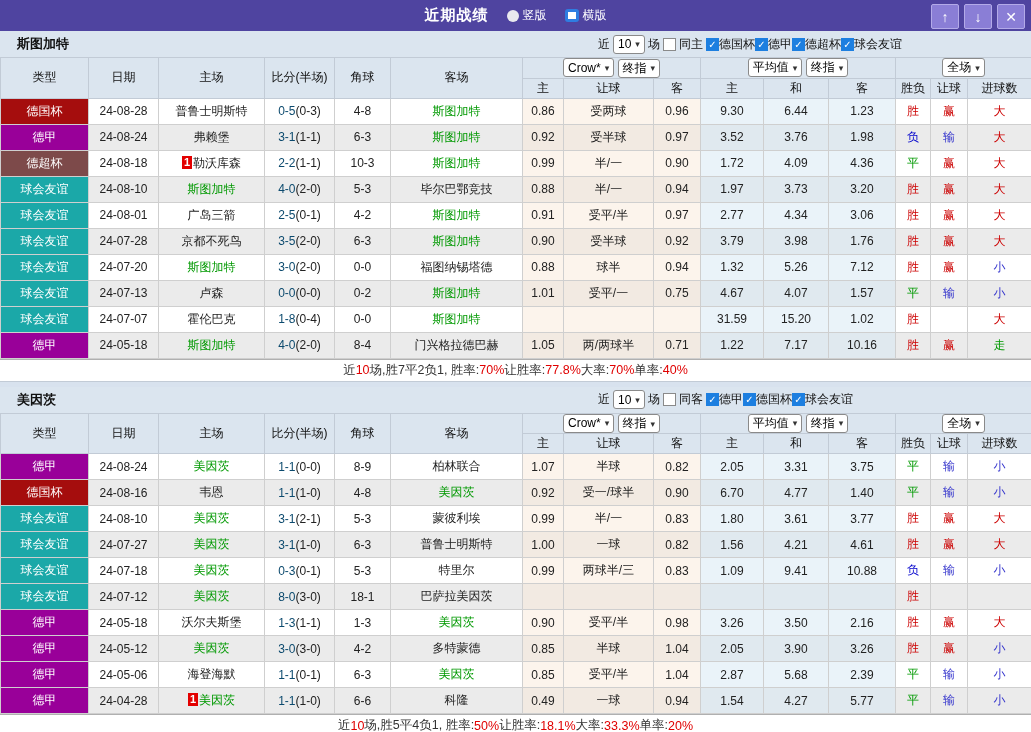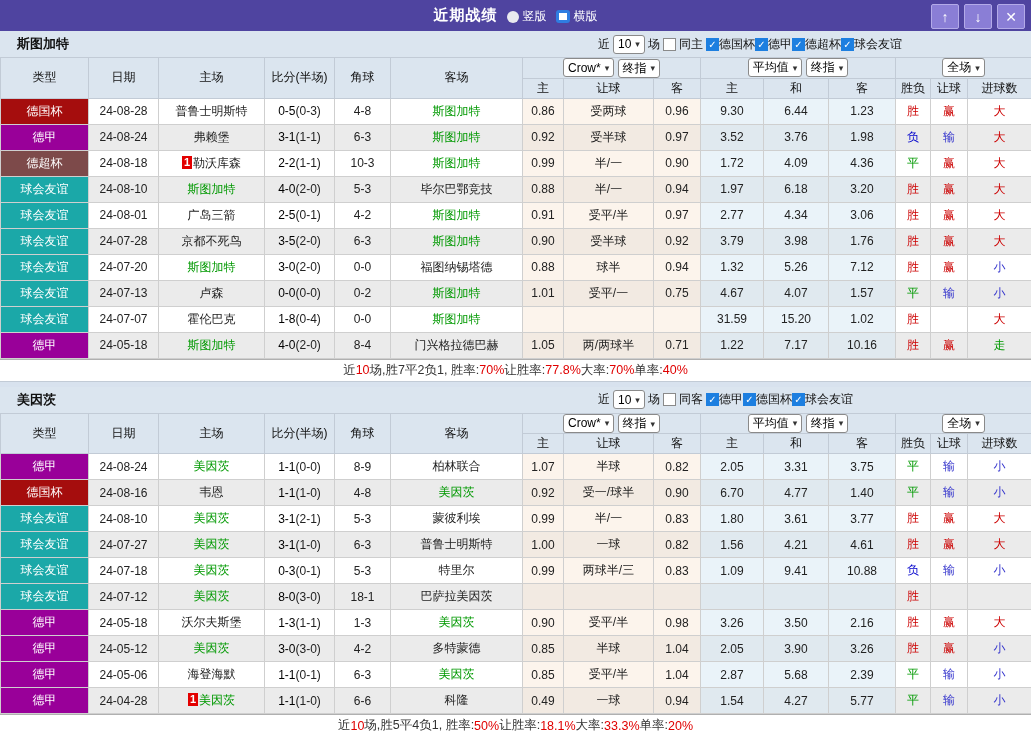--- a/index.html
+++ b/index.html
@@ -1,19 +1,19 @@
 <!DOCTYPE html>
 <html><head>
 <meta charset="utf-8">
 <style>
   html,body{margin:0;padding:0;width:1031px;height:732px;overflow:hidden;
     background:#d8e2ee;font-family:"Liberation Sans","DejaVu Sans",sans-serif;}
   
   .titlebar{height:31px;background:#4f44a0;position:relative;display:flex;align-items:center;}
-  .tb-center{position:absolute;left:0;right:0;display:flex;justify-content:center;align-items:flex-end;gap:9px;}
+  .tb-center{position:absolute;left:0;right:0;display:flex;justify-content:center;align-items:center;gap:18px;}
   .tb-title{color:#fff;font-weight:bold;font-size:15px;letter-spacing:1px;}
   .radio-wrap{display:flex;align-items:center;gap:4px;color:#fff;font-size:12px;}
   .radio{width:12px;height:12px;border-radius:50%;background:#e9e9ef;display:inline-block;box-sizing:border-box;}
   .radio.sel{background:#fff;border:3px solid #2f7de1;width:13px;height:13px;}
   .tb-btns{position:absolute;right:6px;top:4px;display:flex;}
   .winbtn{width:26px;height:23px;background:#8a7ed6;border:1px solid #b3aae8;border-radius:2px;color:#fff;
     font-weight:bold;font-size:14px;display:flex;align-items:center;justify-content:center;margin-left:5px;cursor:pointer;}
   
   .sec-head{height:26px;box-sizing:border-box;background:#dbe5ef;display:flex;align-items:center;position:relative;}
   .team{font-weight:bold;font-size:13px;color:#111;margin-left:17px;}
@@ -27,21 +27,21 @@
   
   table{border-collapse:collapse;table-layout:fixed;width:1031px;background:#fff;}
   thead th{height:19px;background:#dbe5ef;border:1px solid #c2cbd6;font-weight:normal;font-size:12px;padding:0;color:#111;}
   tbody td{height:25px;border:1px solid #cfcfcf;font-size:12px;padding:0;text-align:center;color:#222;
     overflow:hidden;white-space:nowrap;}
   tr.alt td{background:#ebebeb;}
   td.cream{background:#fcf4ec;margin-left:34px;} tr.alt td.cream{background:#f2eae2;}
   td.blue{background:#eaf3f9;} tr.alt td.blue{background:#e0e9ef;}
   td.badge{color:#fff;}
   .green{color:#009900;}
-  .score-ft{color:#000000;}
+  .score-ft{color:#0c4a6e;}
   .card{display:inline-block;background:#e30000;color:#fff;font-size:11px;line-height:13px;padding:0 2px;
     margin-right:1px;font-weight:bold;vertical-align:1px;}
   .summary{height:23px;box-sizing:border-box;background:#fff;border-top:1px solid #b0b0b0;border-bottom:1px solid #c2cbd6;
     display:flex;align-items:center;justify-content:center;font-size:12.5px;color:#333;}
   .summary .red{color:#e00000;}
   section.team-section{margin-bottom:5px;}
 </style>
 </head>
 <body>
 
@@ -213,21 +213,21 @@
             <td class="badge" style="background: rgb(27, 168, 168);">球会友谊</td>
             <td>24-08-10</td>
             <td><span class="green">斯图加特</span></td>
             <td><span class="score-ft">4-0</span><span>(2-0)</span></td>
             <td>5-3</td>
             <td><span>毕尔巴鄂竞技</span></td>
             <td class="cream">0.88</td>
             <td class="cream">半/一</td>
             <td class="cream">0.94</td>
             <td class="blue">1.97</td>
-            <td class="blue">6.18</td>
+            <td class="blue">3.73</td>
             <td class="blue">3.20</td>
             <td style="color: rgb(204, 0, 0);">胜</td>
             <td style="color: rgb(204, 0, 0);">赢</td>
             <td style="color: rgb(204, 0, 0);">大</td>
           </tr>
           <tr>
             <td class="badge" style="background: rgb(27, 168, 168);">球会友谊</td>
             <td>24-08-01</td>
             <td><span>广岛三箭</span></td>
             <td><span class="score-ft">2-5</span><span>(0-1)</span></td>

